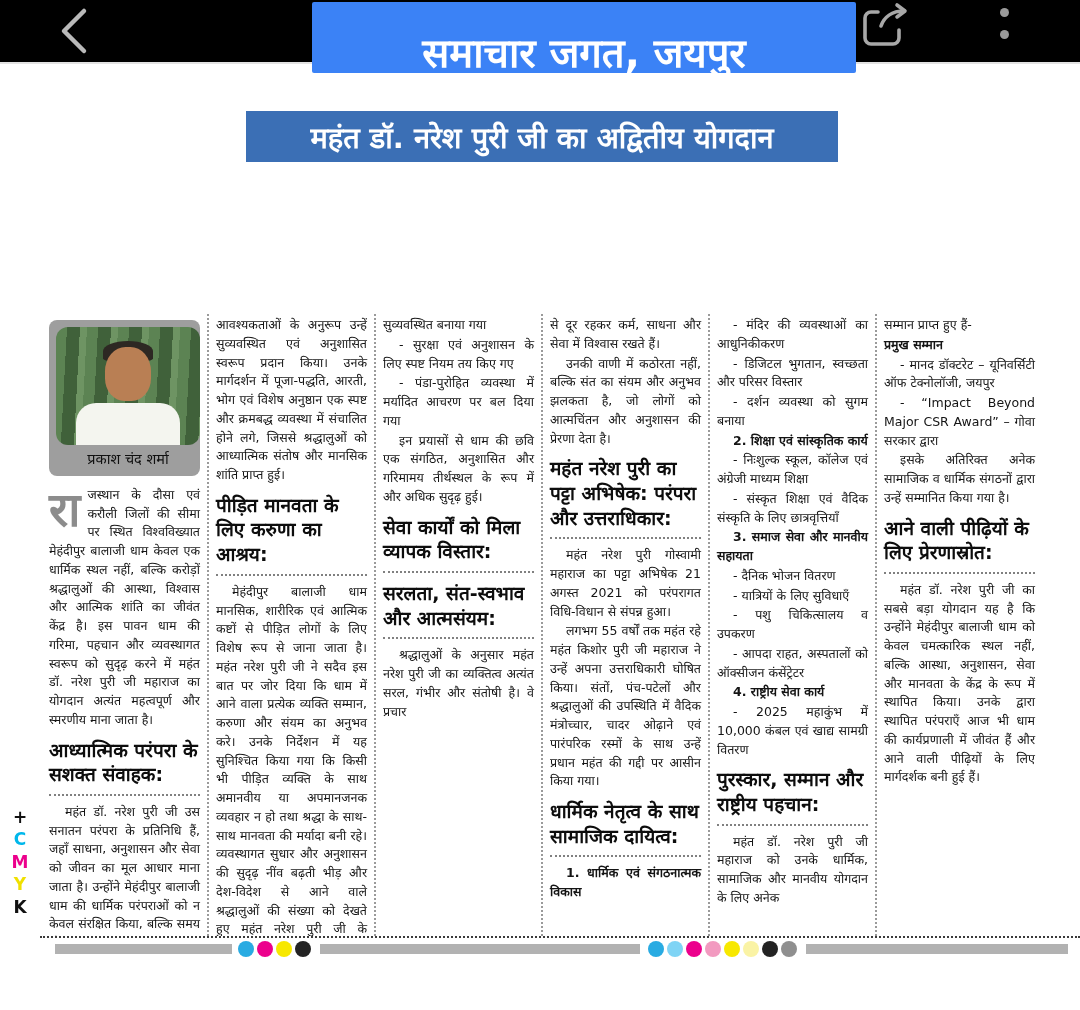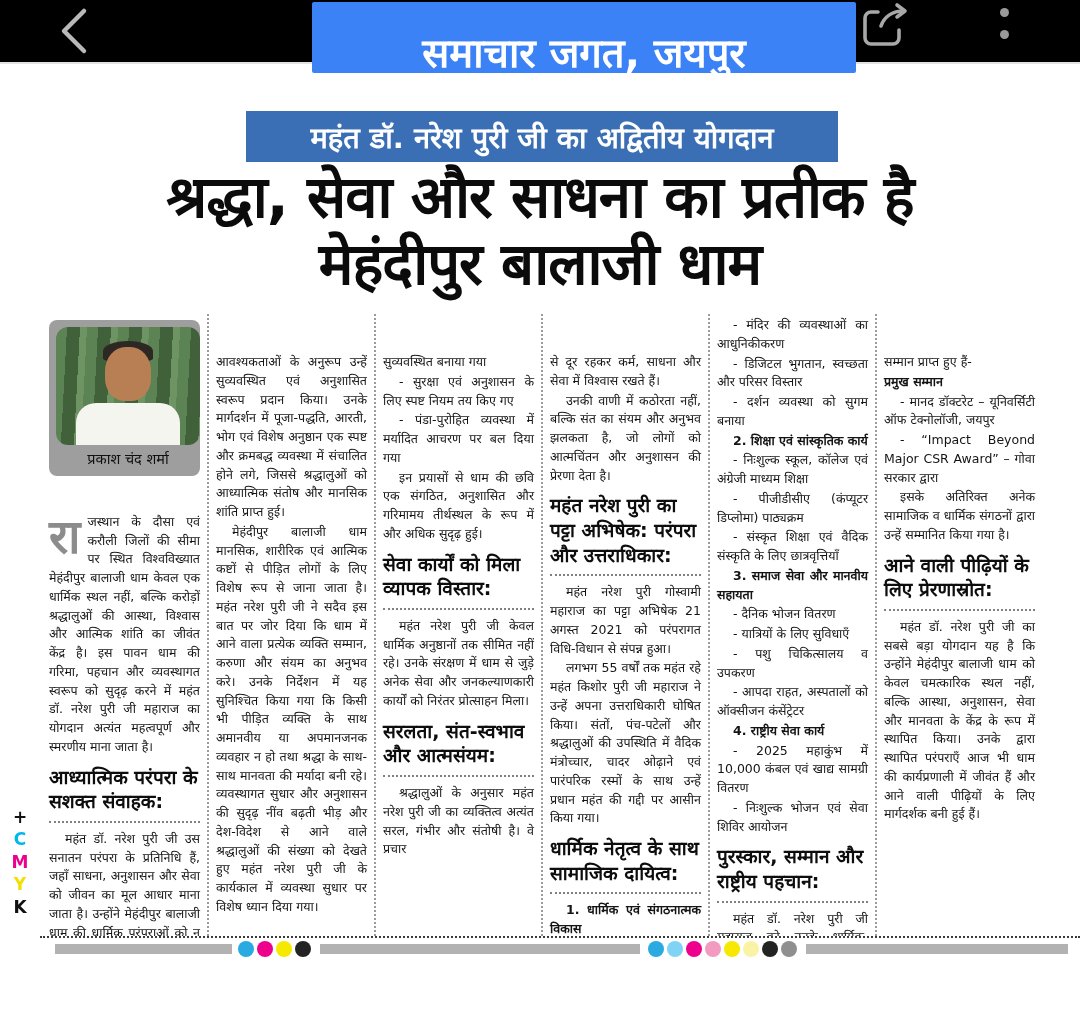--- a/index.html
+++ b/index.html
@@ -23,21 +23,21 @@
   .headline{position:absolute;left:55px;top:164px;width:970px;text-align:center;
             font-weight:bold;color:#0b0b0b;font-size:58px;line-height:1.15;letter-spacing:-1px;}
   .headline span{display:block;}
 
   
   .columns-row{position:absolute;left:42px;top:314px;width:1000px;height:622px;display:flex;}
   .col{flex:1 1 0;padding:2px 7px 0 7px;overflow:hidden;text-align:justify;
        font-size:12.5px;line-height:1.5;}
   .col + .col{border-left:2px dotted #9a9a9a;}
   .para{margin:0 0 1px 0;text-indent:16px;}
-  .para.cont{text-indent:0;margin-top:37px;}
+  .para.cont{text-indent:0;}
   .para.bold{font-weight:bold;}
   .para.center{text-align:left;font-weight:bold;text-indent:0;}
   .sub{font-size:19px;line-height:1.3;font-weight:bold;color:#0d0d0d;margin:8px 0 7px 0;
        padding-bottom:7px;border-bottom:2px dotted #808080;text-align:left;text-indent:0;}
   .dropcap{float:left;font-size:47px;line-height:.8;font-weight:bold;color:#8c8c8c;
            margin:5px 7px 0 0;}
 
   
   .photo-card{background:#9e9e9e;border-radius:8px;padding:7px 0 3px 7px;margin:4px 0 10px 0;}
   .photo{position:relative;height:118px;border-radius:12px;overflow:hidden;
@@ -88,78 +88,72 @@
   </div>
 
   <div class="masthead">
     <span>समाचार जगत, जयपुर</span>
   </div>
 
   <div class="kicker">
     <span>महंत डॉ. नरेश पुरी जी का अद्वितीय योगदान</span>
   </div>
 
-  <div class="headline">
-    <span>श्रद्धा, सेवा और साधना का प्रतीक है</span>
-    <span>मेहंदीपुर बालाजी धाम</span>
-  </div>
 
   <div class="columns-row">
       <div class="col">
         <div class="photo-card">
           <div class="photo">
             <div class="person-hair"></div>
             <div class="person-head"></div>
             <div class="person-shirt"></div>
           </div>
           <div class="photo-caption">प्रकाश चंद शर्मा</div>
         </div>
         <p class="para cont"><span class="dropcap">रा</span>जस्थान के दौसा एवं करौली जिलों की सीमा पर स्थित विश्वविख्यात मेहंदीपुर बालाजी धाम केवल एक धार्मिक स्थल नहीं, बल्कि करोड़ों श्रद्धालुओं की आस्था, विश्वास और आत्मिक शांति का जीवंत केंद्र है। इस पावन धाम की गरिमा, पहचान और व्यवस्थागत स्वरूप को सुदृढ़ करने में महंत डॉ. नरेश पुरी जी महाराज का योगदान अत्यंत महत्वपूर्ण और स्मरणीय माना जाता है।</p>
         <h3 class="sub">आध्यात्मिक परंपरा के सशक्त संवाहक:</h3>
         <p class="para">महंत डॉ. नरेश पुरी जी उस सनातन परंपरा के प्रतिनिधि हैं, जहाँ साधना, अनुशासन और सेवा को जीवन का मूल आधार माना जाता है। उन्होंने मेहंदीपुर बालाजी धाम की धार्मिक परंपराओं को न केवल संरक्षित किया, बल्कि समय की</p>
       </div>
       <div class="col">
         <p class="para cont">आवश्यकताओं के अनुरूप उन्हें सुव्यवस्थित एवं अनुशासित स्वरूप प्रदान किया। उनके मार्गदर्शन में पूजा-पद्धति, आरती, भोग एवं विशेष अनुष्ठान एक स्पष्ट और क्रमबद्ध व्यवस्था में संचालित होने लगे, जिससे श्रद्धालुओं को आध्यात्मिक संतोष और मानसिक शांति प्राप्त हुई।</p>
+        <h3 class="sub">पीड़ित मानवता के लिए करुणा का आश्रय:</h3>
         <p class="para">मेहंदीपुर बालाजी धाम मानसिक, शारीरिक एवं आत्मिक कष्टों से पीड़ित लोगों के लिए विशेष रूप से जाना जाता है। महंत नरेश पुरी जी ने सदैव इस बात पर जोर दिया कि धाम में आने वाला प्रत्येक व्यक्ति सम्मान, करुणा और संयम का अनुभव करे। उनके निर्देशन में यह सुनिश्चित किया गया कि किसी भी पीड़ित व्यक्ति के साथ अमानवीय या अपमानजनक व्यवहार न हो तथा श्रद्धा के साथ-साथ मानवता की मर्यादा बनी रहे। व्यवस्थागत सुधार और अनुशासन की सुदृढ़ नींव बढ़ती भीड़ और देश-विदेश से आने वाले श्रद्धालुओं की संख्या को देखते हुए महंत नरेश पुरी जी के कार्यकाल में व्यवस्था सुधार पर विशेष ध्यान दिया गया।</p>
       </div>
       <div class="col">
         <p class="para cont">सुव्यवस्थित बनाया गया</p>
         <p class="para">- सुरक्षा एवं अनुशासन के लिए स्पष्ट नियम तय किए गए</p>
         <p class="para">- पंडा-पुरोहित व्यवस्था में मर्यादित आचरण पर बल दिया गया</p>
         <p class="para">इन प्रयासों से धाम की छवि एक संगठित, अनुशासित और गरिमामय तीर्थस्थल के रूप में और अधिक सुदृढ़ हुई।</p>
         <h3 class="sub">सेवा कार्यों को मिला व्यापक विस्तार:</h3>
-        <p class="para">महंत नरेश पुरी जी केवल धार्मिक अनुष्ठानों तक सीमित नहीं रहे। उनके संरक्षण में धाम से जुड़े अनेक सेवा और जनकल्याणकारी कार्यों को निरंतर प्रोत्साहन मिला।</p>
         <h3 class="sub">सरलता, संत-स्वभाव और आत्मसंयम:</h3>
         <p class="para">श्रद्धालुओं के अनुसार महंत नरेश पुरी जी का व्यक्तित्व अत्यंत सरल, गंभीर और संतोषी है। वे प्रचार</p>
       </div>
       <div class="col">
         <p class="para cont">से दूर रहकर कर्म, साधना और सेवा में विश्वास रखते हैं।</p>
         <p class="para">उनकी वाणी में कठोरता नहीं, बल्कि संत का संयम और अनुभव झलकता है, जो लोगों को आत्मचिंतन और अनुशासन की प्रेरणा देता है।</p>
         <h3 class="sub">महंत नरेश पुरी का पट्टा अभिषेक: परंपरा और उत्तराधिकार:</h3>
         <p class="para">महंत नरेश पुरी गोस्वामी महाराज का पट्टा अभिषेक 21 अगस्त 2021 को परंपरागत विधि-विधान से संपन्न हुआ।</p>
         <p class="para">लगभग 55 वर्षों तक महंत रहे महंत किशोर पुरी जी महाराज ने उन्हें अपना उत्तराधिकारी घोषित किया। संतों, पंच-पटेलों और श्रद्धालुओं की उपस्थिति में वैदिक मंत्रोच्चार, चादर ओढ़ाने एवं पारंपरिक रस्मों के साथ उन्हें प्रधान महंत की गद्दी पर आसीन किया गया।</p>
         <h3 class="sub">धार्मिक नेतृत्व के साथ सामाजिक दायित्व:</h3>
         <p class="para bold">1. धार्मिक एवं संगठनात्मक विकास</p>
       </div>
       <div class="col">
         <p class="para">- मंदिर की व्यवस्थाओं का आधुनिकीकरण</p>
         <p class="para">- डिजिटल भुगतान, स्वच्छता और परिसर विस्तार</p>
         <p class="para">- दर्शन व्यवस्था को सुगम बनाया</p>
         <p class="para bold">2. शिक्षा एवं सांस्कृतिक कार्य</p>
         <p class="para">- निःशुल्क स्कूल, कॉलेज एवं अंग्रेजी माध्यम शिक्षा</p>
-        <p class="para">- पीजीडीसीए (कंप्यूटर डिप्लोमा) पाठ्यक्रम</p>
         <p class="para">- संस्कृत शिक्षा एवं वैदिक संस्कृति के लिए छात्रवृत्तियाँ</p>
         <p class="para bold">3. समाज सेवा और मानवीय सहायता</p>
         <p class="para">- दैनिक भोजन वितरण</p>
         <p class="para">- यात्रियों के लिए सुविधाएँ</p>
         <p class="para">- पशु चिकित्सालय व उपकरण</p>
         <p class="para">- आपदा राहत, अस्पतालों को ऑक्सीजन कंसेंट्रेटर</p>
         <p class="para bold">4. राष्ट्रीय सेवा कार्य</p>
         <p class="para">- 2025 महाकुंभ में 10,000 कंबल एवं खाद्य सामग्री वितरण</p>
-        <p class="para">- निःशुल्क भोजन एवं सेवा शिविर आयोजन</p>
         <h3 class="sub">पुरस्कार, सम्मान और राष्ट्रीय पहचान:</h3>
         <p class="para">महंत डॉ. नरेश पुरी जी महाराज को उनके धार्मिक, सामाजिक और मानवीय योगदान के लिए अनेक</p>
       </div>
       <div class="col">
         <p class="para cont">सम्मान प्राप्त हुए हैं-</p>
         <p class="para center">प्रमुख सम्मान</p>
         <p class="para">- मानद डॉक्टरेट – यूनिवर्सिटी ऑफ टेक्नोलॉजी, जयपुर</p>
         <p class="para">- “Impact Beyond Major CSR Award” – गोवा सरकार द्वारा</p>
         <p class="para">इसके अतिरिक्त अनेक सामाजिक व धार्मिक संगठनों द्वारा उन्हें सम्मानित किया गया है।</p>
         <h3 class="sub">आने वाली पीढ़ियों के लिए प्रेरणास्रोत:</h3>

